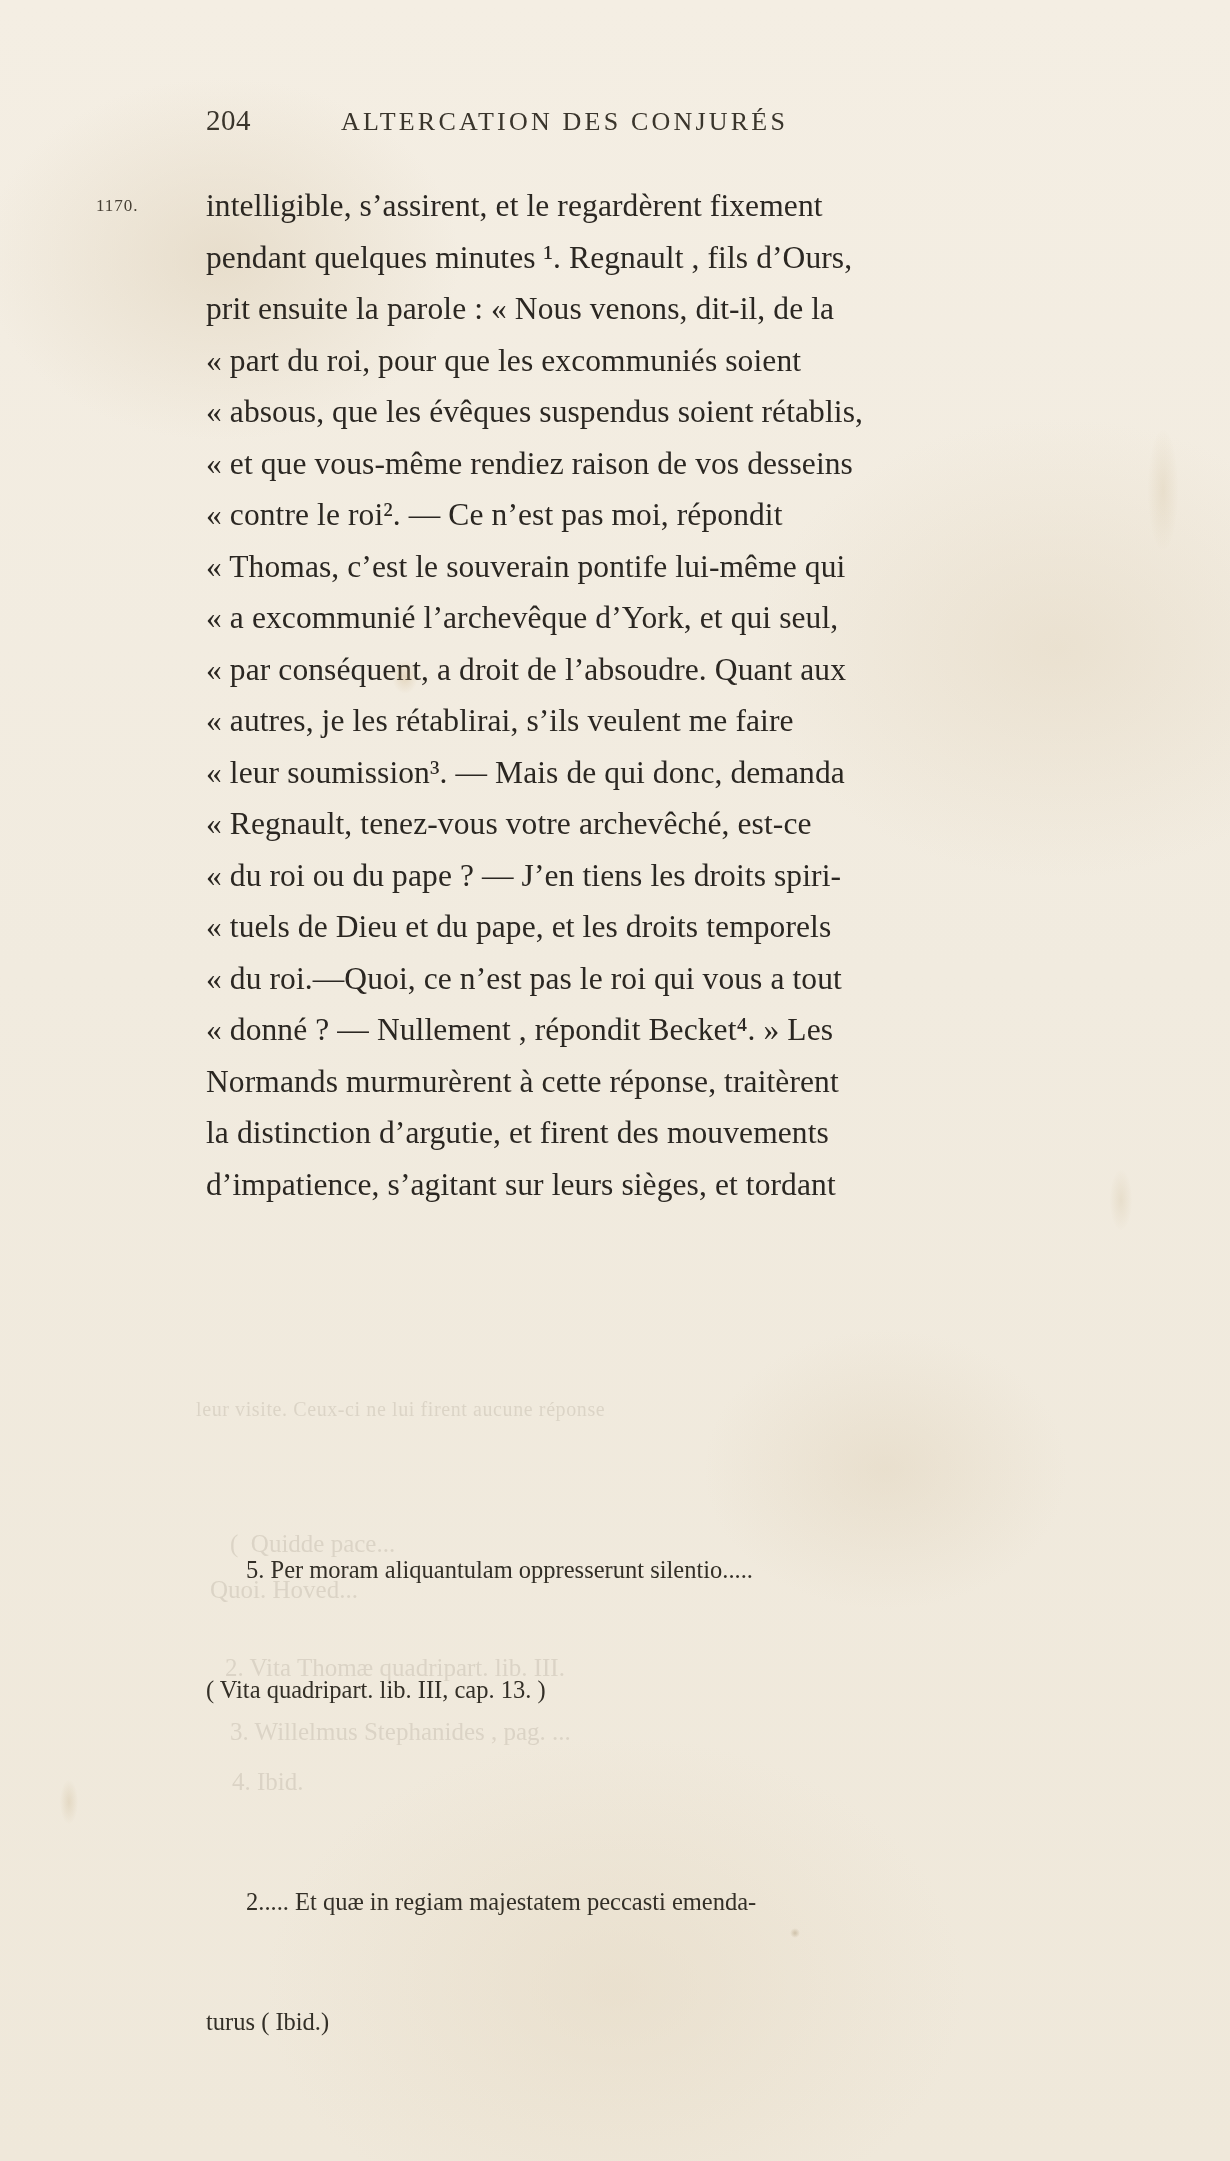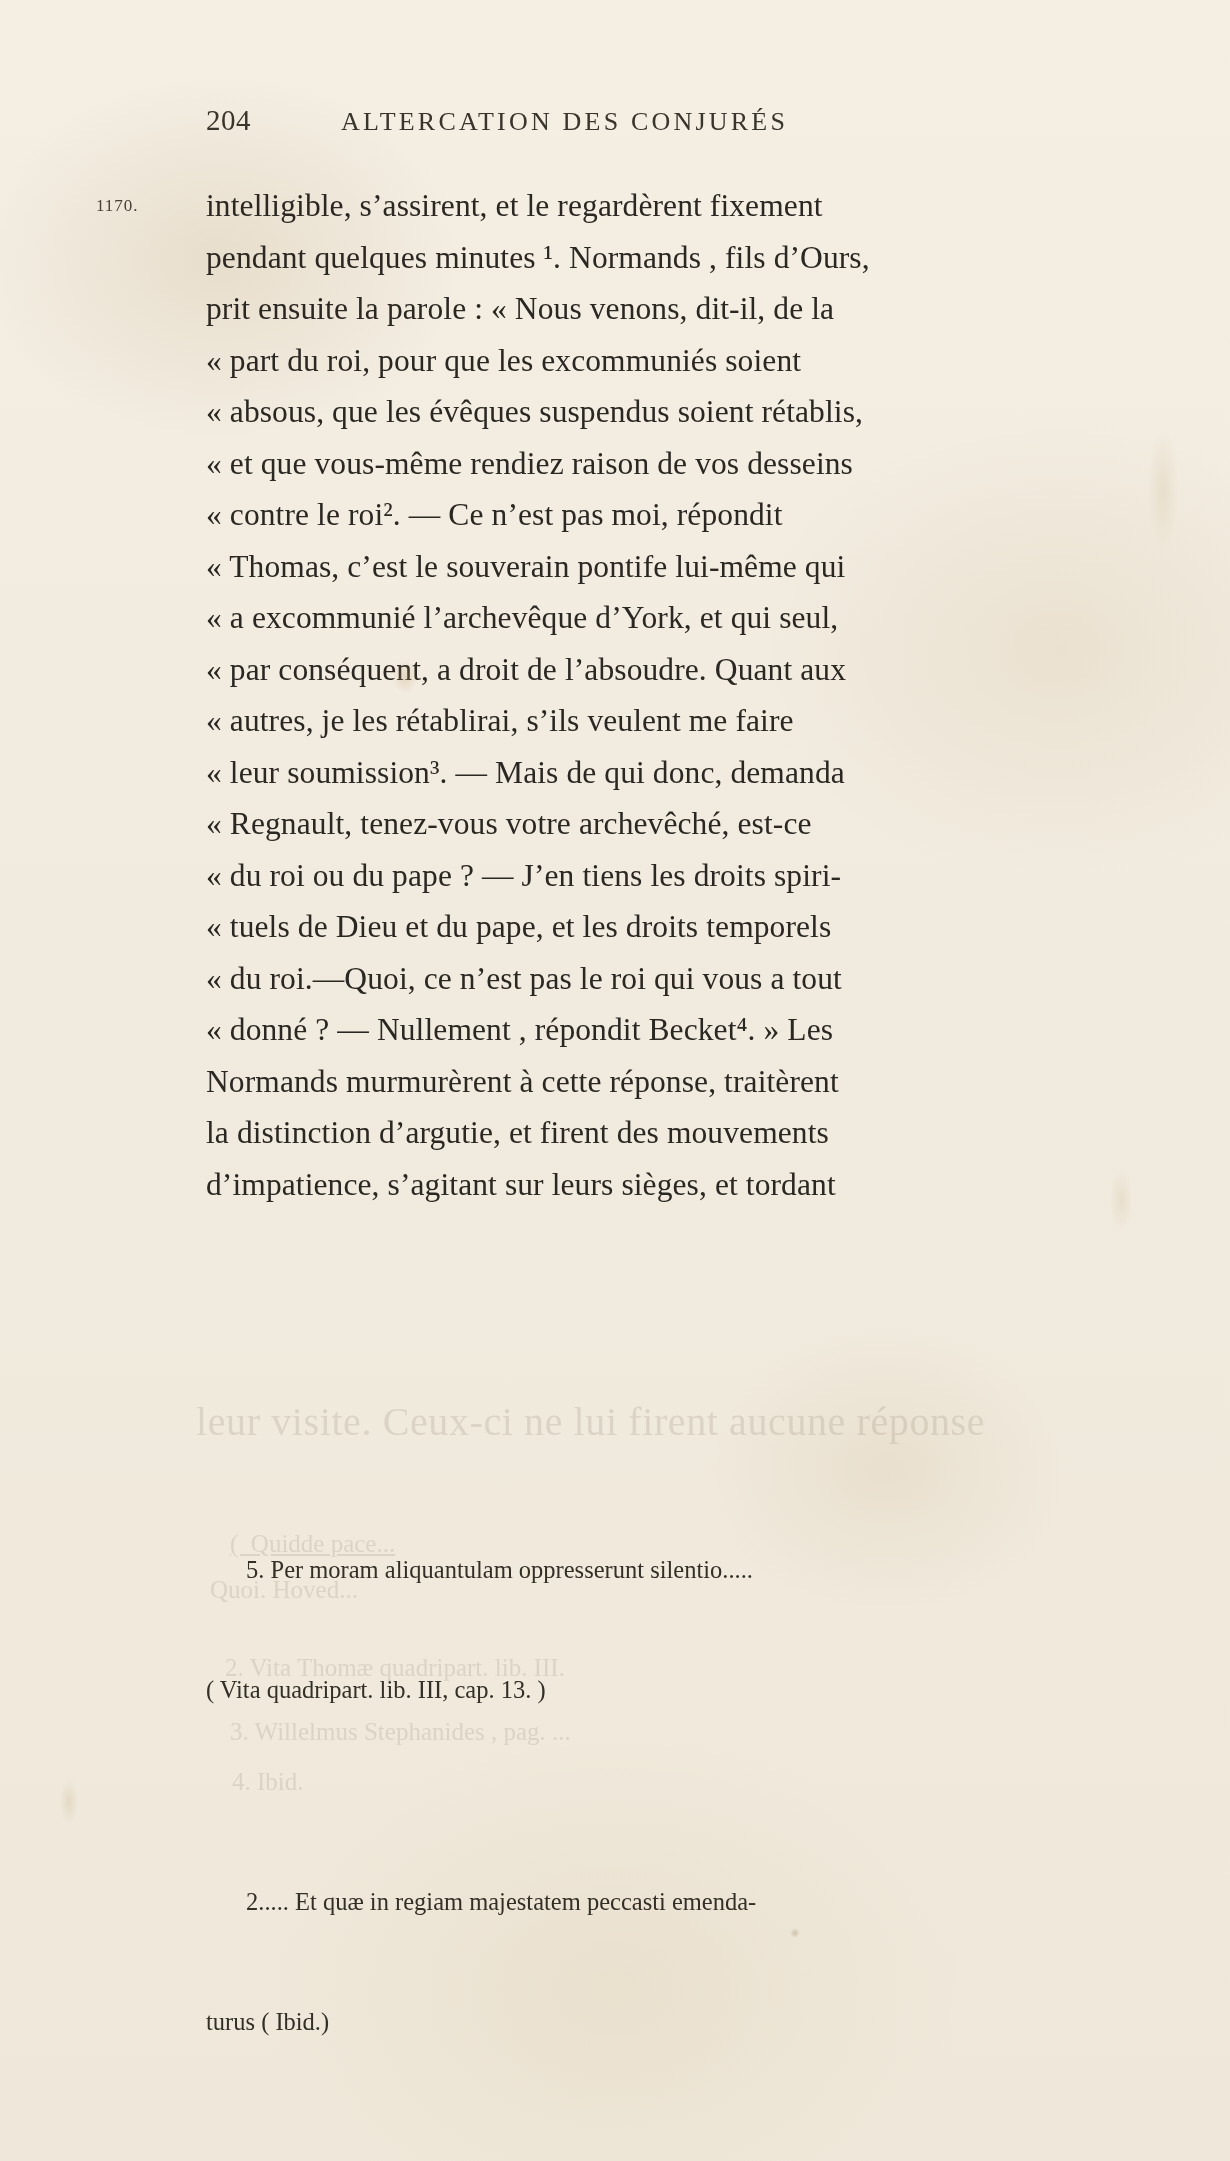--- a/index.html
+++ b/index.html
@@ -116,22 +116,22 @@
   }
 
   
   .ghost {
     position: absolute;
     color: rgba(120, 108, 86, 0.17);
     font-family: "Liberation Serif", serif;
     pointer-events: none;
     white-space: pre;
   }
-  .ghost-1 { left: 196px; top: 1398px; font-size: 40px; letter-spacing: 0.6px; }
-  .ghost-2 { left: 230px; top: 1530px; font-size: 25px; text-decoration: underline; }
+  .ghost-1 { left: 196px; top: 1398px; font-size: 20px; letter-spacing: 0.6px; }
+  .ghost-2 { left: 230px; top: 1530px; font-size: 25px; }
   .ghost-3 { left: 210px; top: 1576px; font-size: 25px; }
   .ghost-4 { left: 225px; top: 1654px; font-size: 25px; }
   .ghost-5 { left: 230px; top: 1718px; font-size: 25px; }
   .ghost-6 { left: 232px; top: 1768px; font-size: 25px; }
 
   
   .spot {
     position: absolute;
     border-radius: 50%;
     pointer-events: none;
@@ -160,21 +160,21 @@
 
     <div class="header">
       <span class="folio">204</span>
       <span class="running-title">ALTERCATION DES CONJURÉS</span>
     </div>
 
     <div class="margin-note">1170.</div>
 
     <div class="body-block">
       <div class="body-line">intelligible, s’assirent, et le regardèrent fixement</div>
-      <div class="body-line">pendant quelques minutes ¹. Normands , fils d’Ours,</div>
+      <div class="body-line">pendant quelques minutes ¹. Regnault , fils d’Ours,</div>
       <div class="body-line">prit ensuite la parole : « Nous venons, dit-il, de la</div>
       <div class="body-line indent-quote">« part du roi, pour que les excommuniés soient</div>
       <div class="body-line indent-quote">« absous, que les évêques suspendus soient rétablis,</div>
       <div class="body-line indent-quote">« et que vous-même rendiez raison de vos desseins</div>
       <div class="body-line indent-quote">« contre le roi². — Ce n’est pas moi, répondit</div>
       <div class="body-line indent-quote">« Thomas, c’est le souverain pontife lui-même qui</div>
       <div class="body-line indent-quote">« a excommunié l’archevêque d’York, et qui seul,</div>
       <div class="body-line indent-quote">« par conséquent, a droit de l’absoudre. Quant aux</div>
       <div class="body-line indent-quote">« autres, je les rétablirai, s’ils veulent me faire</div>
       <div class="body-line indent-quote">« leur soumission³. — Mais de qui donc, demanda</div>

